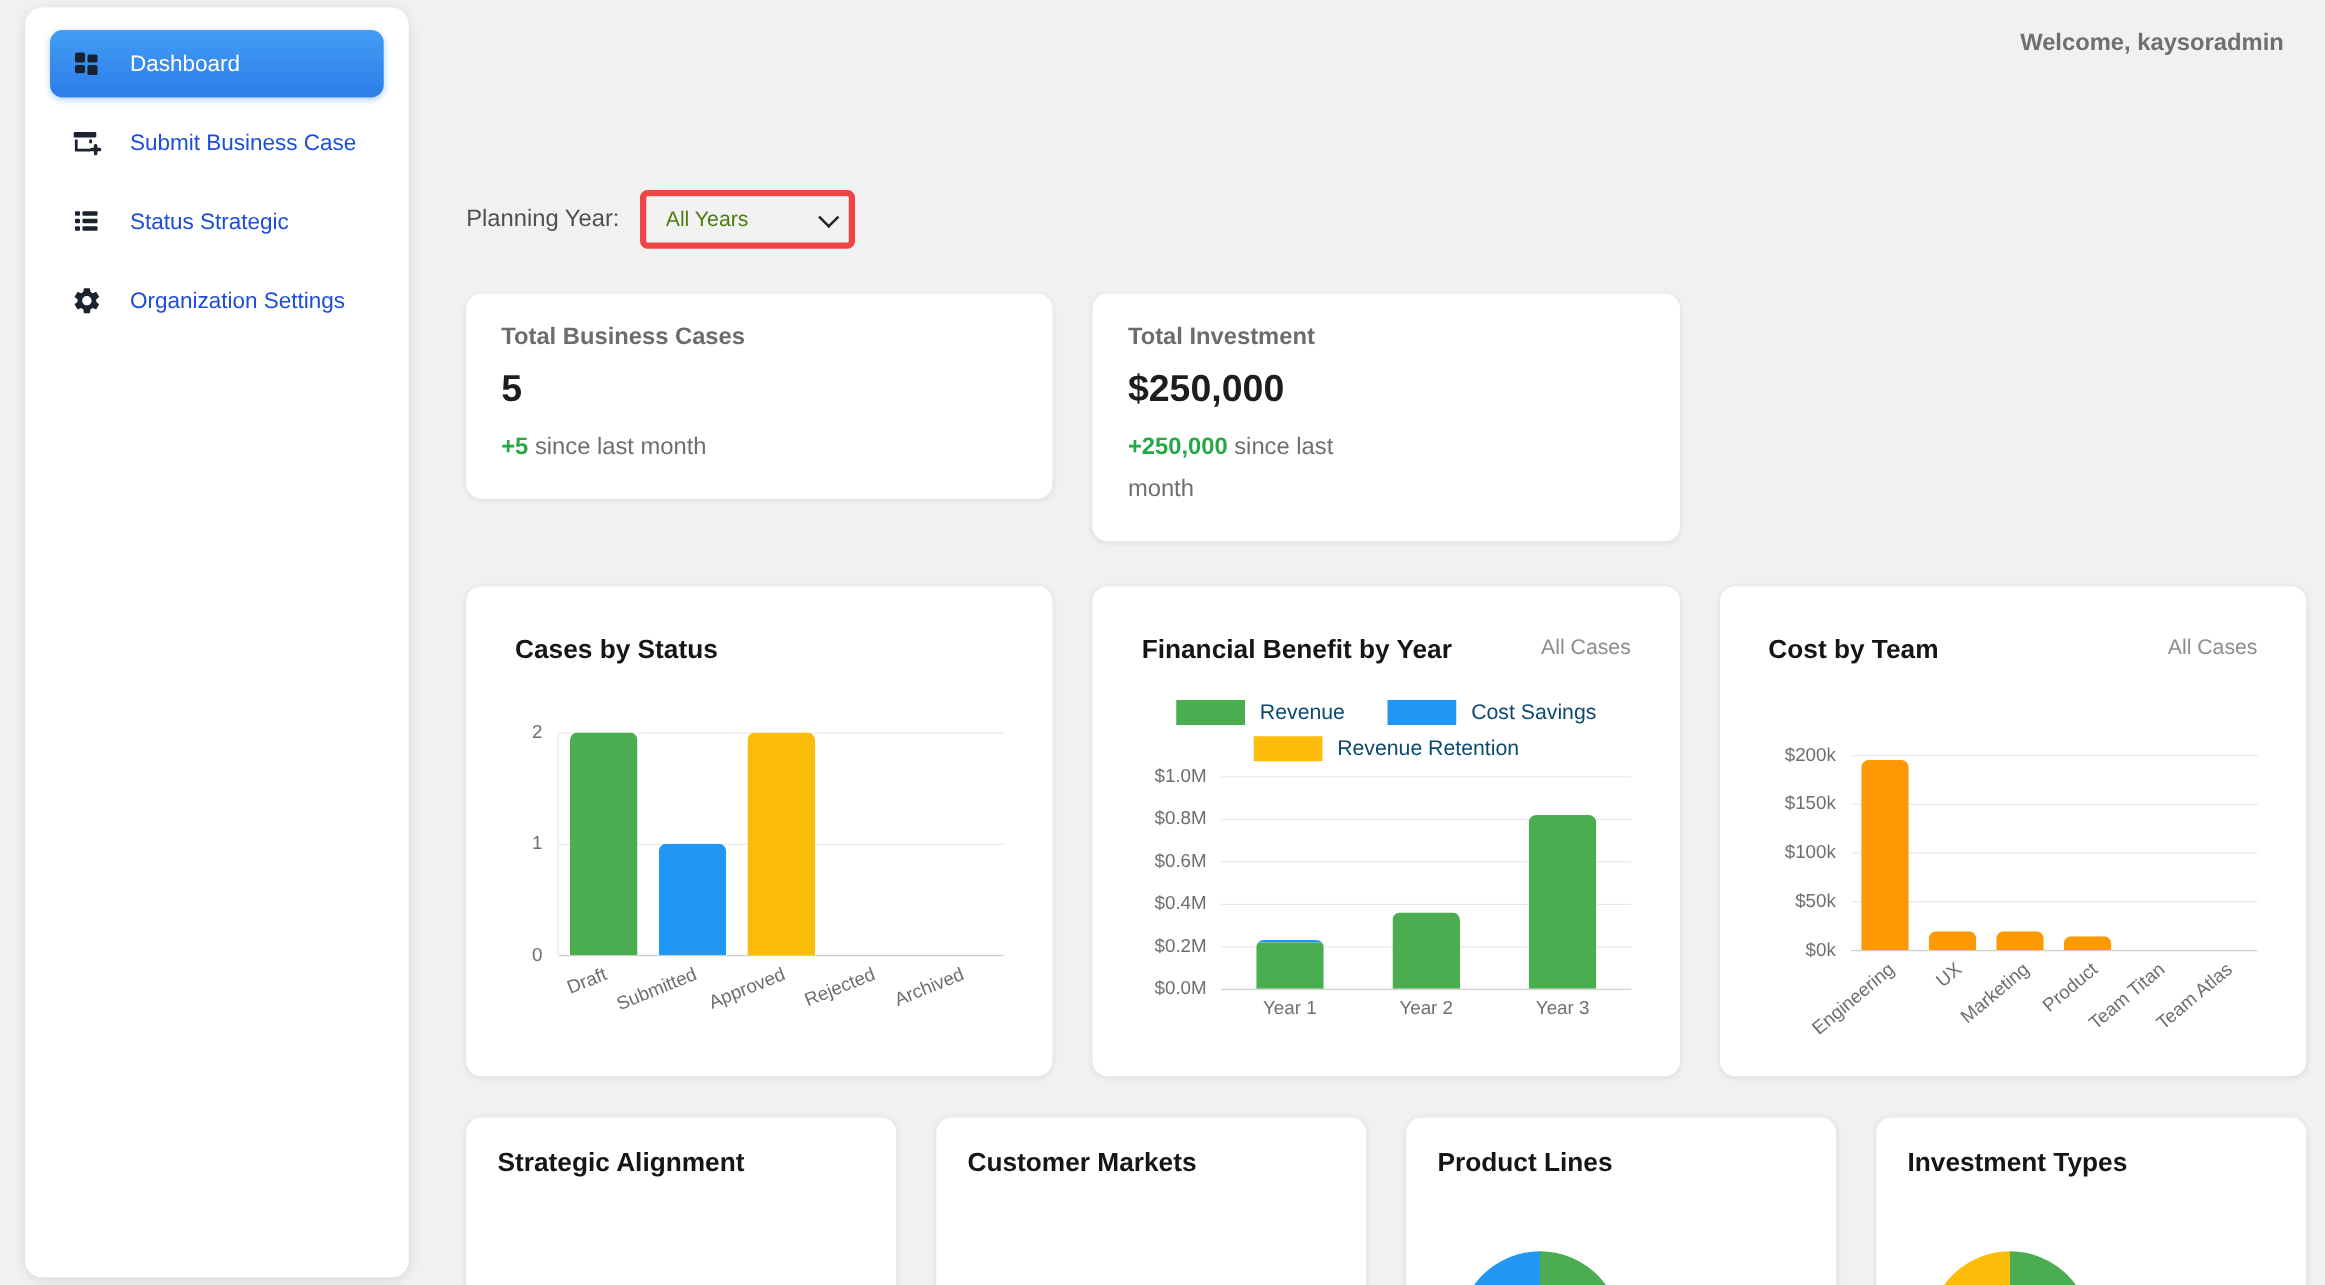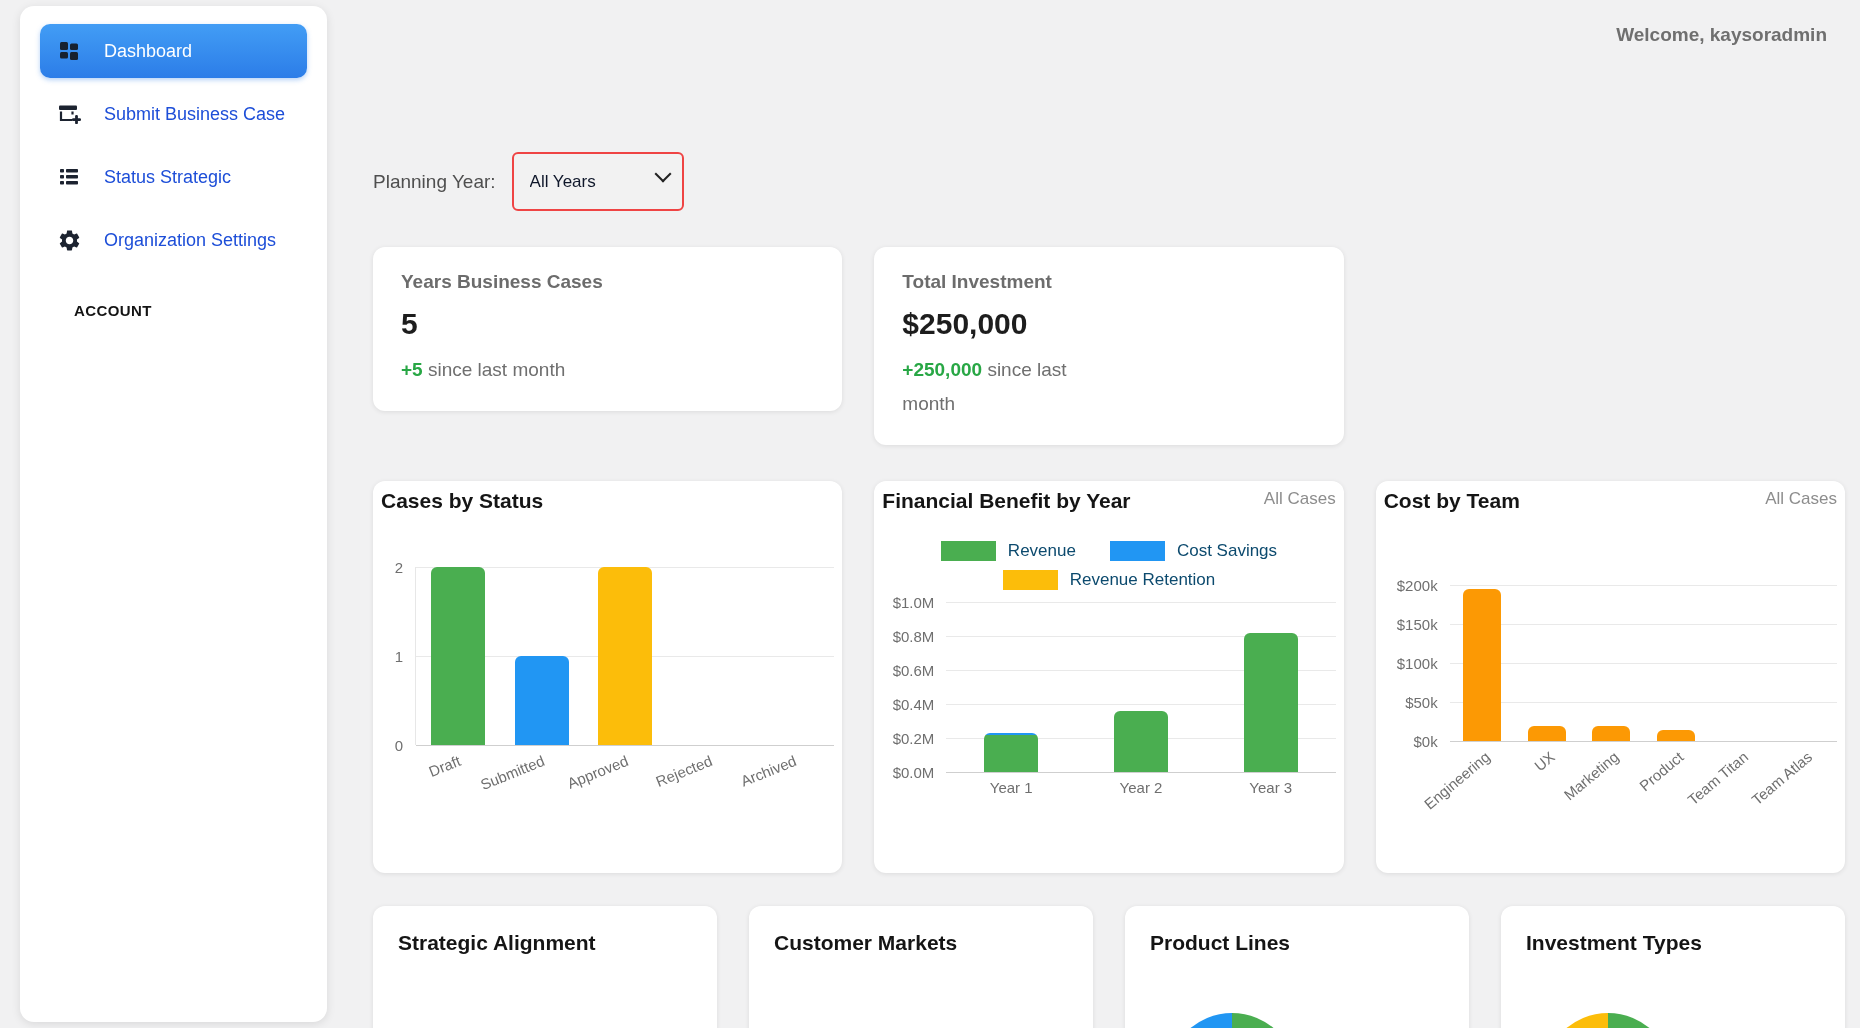--- a/index.html
+++ b/index.html
@@ -32,38 +32,38 @@
   .nav-item.active .nav-ic{color:#17212f;}
   .section-label{padding:26px 20px 10px 34px;font-size:15px;font-weight:700;letter-spacing:.4px;color:#141414;}
   
   .main{position:absolute;left:327px;top:0;right:0;bottom:0;padding:0 15px 0 46px;}
   .welcome{position:absolute;top:24px;right:33px;font-size:19px;font-weight:700;color:#6f6f6f;}
   .filter-row{display:flex;align-items:center;gap:16px;margin-top:152px;}
   .filter-label{font-size:19px;color:#4f4f4f;}
   .select-wrap{position:relative;}
   .select-wrap select{
     appearance:none;-webkit-appearance:none;
-    width:172px;height:59px;padding:0 38px 0 16px;
-    font-family:inherit;font-size:17px;color:#0f172a;
-    background:#f2f2f2;border:2px solid #ef4444;border-radius:6px;
+    width:172px;height:47px;padding:0 38px 0 16px;
+    font-family:inherit;font-size:17px;color:#4d7c0f;
+    background:#f2f2f2;border:5px solid #ef4444;border-radius:6px;
   }
   .select-chevron{
     position:absolute;right:15px;top:16px;width:10px;height:10px;pointer-events:none;
     border-right:2.4px solid #222;border-bottom:2.4px solid #222;transform:rotate(45deg);
   }
   
   .card{background:#fff;border-radius:12px;box-shadow:0 1px 5px rgba(0,0,0,.09);}
   .stats-row{display:grid;grid-template-columns:repeat(3,1fr);gap:32px;margin-top:36px;align-items:start;}
   .stat-card{padding:24px 28px;}
   .stat-title{font-size:19px;font-weight:700;color:#6c6c6c;}
   .stat-value{font-size:30px;font-weight:700;color:#1d1d1d;margin-top:14px;}
   .stat-delta{margin-top:12px;font-size:19px;color:#6f6f6f;line-height:1.8;max-width:215px;}
   .delta-pos{color:#28a745;font-weight:600;}
   .charts-row{display:grid;grid-template-columns:repeat(3,1fr);gap:32px;margin-top:36px;}
-  .chart-card{height:392px;padding:8px;box-sizing:border-box;position:relative;}
+  .chart-card{height:392px;padding:39px;box-sizing:border-box;position:relative;}
   .chart-head{display:flex;justify-content:space-between;align-items:flex-start;}
   .chart-title{font-size:21px;font-weight:700;color:#151515;}
   .chart-filter{font-size:17px;color:#8d8d8d;cursor:pointer;}
   
   .bc{display:flex;}
   .bc-y{position:relative;}
   .bc-y div{position:absolute;right:12px;transform:translateY(-50%);font-size:15px;color:#6f6f6f;white-space:nowrap;}
   .bc-main{flex:1;min-width:0;}
   .bc-plot{position:relative;}
   .bc-plot.axisline{border-left:1px solid #e7e7e7;}
@@ -135,41 +135,40 @@
 
     <div class="nav-item">
       <span class="nav-ic">
         <svg viewBox="0 0 24 24" width="25" height="25" fill="currentColor">
           <path d="M19.14 12.94c.04-.3.06-.61.06-.94 0-.32-.02-.64-.07-.94l2.03-1.58c.18-.14.23-.41.12-.61l-1.92-3.32c-.12-.22-.37-.29-.59-.22l-2.39.96c-.5-.38-1.03-.7-1.62-.94l-.36-2.54c-.04-.24-.24-.41-.48-.41h-3.84c-.24 0-.43.17-.47.41l-.36 2.54c-.59.24-1.13.57-1.62.94l-2.39-.96c-.22-.08-.47 0-.59.22L2.74 8.87c-.12.21-.08.47.12.61l2.03 1.58c-.05.3-.09.63-.09.94s.02.64.07.94l-2.03 1.58c-.18.14-.23.41-.12.61l1.92 3.32c.12.22.37.29.59.22l2.39-.96c.5.38 1.03.7 1.62.94l.36 2.54c.05.24.24.41.48.41h3.84c.24 0 .44-.17.47-.41l.36-2.54c.59-.24 1.13-.56 1.62-.94l2.39.96c.22.08.47 0 .59-.22l1.92-3.32c.12-.22.07-.47-.12-.61l-2.01-1.58zM12 15.6c-1.98 0-3.6-1.62-3.6-3.6s1.62-3.6 3.6-3.6 3.6 1.62 3.6 3.6-1.62 3.6-3.6 3.6z"></path>
         </svg>
       </span>
       <span>Organization Settings</span>
     </div>
 
-    <div class="section-label">ACCOUNT</div>
 
   </nav>
 </aside>
 
 <main class="main">
   <div class="welcome">Welcome, kaysoradmin</div>
 
   <div class="filter-row">
     <span class="filter-label">Planning Year:</span>
     <span class="select-wrap">
       <select>
         <option>All Years</option>
       </select>
       <span class="select-chevron"></span>
     </span>
   </div>
 
   <div class="stats-row">
     <div class="card stat-card">
-      <div class="stat-title">Years Business Cases</div>
+      <div class="stat-title">Total Business Cases</div>
       <div class="stat-value">5</div>
       <div class="stat-delta"><span class="delta-pos">+5</span><span> since last month</span></div>
     </div>
     <div class="card stat-card">
       <div class="stat-title">Total Investment</div>
       <div class="stat-value">$250,000</div>
       <div class="stat-delta"><span class="delta-pos">+250,000</span><span> since last month</span></div>
     </div>
   </div>
 

